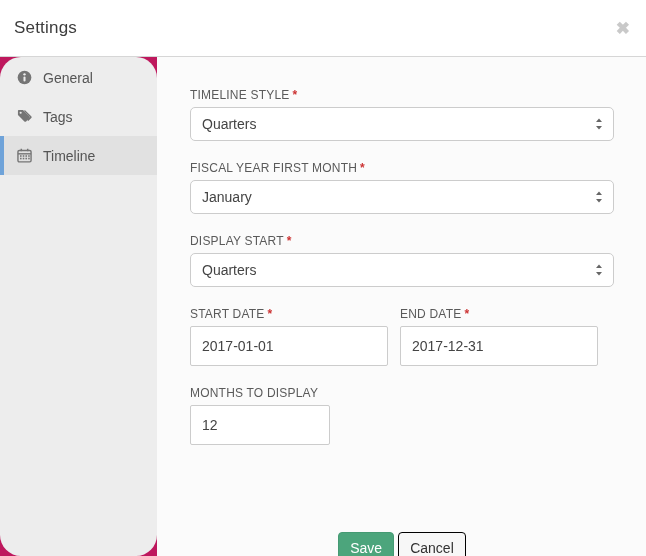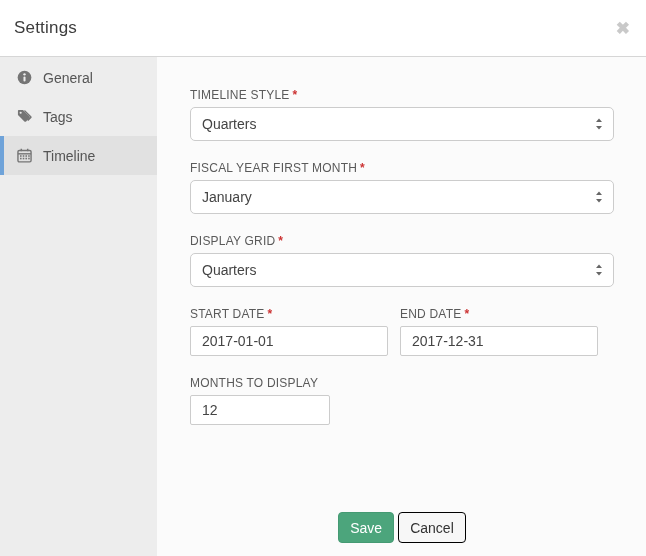--- a/index.html
+++ b/index.html
@@ -10,40 +10,40 @@
   
   .modal-header { height:57px; flex:0 0 57px; background:#fff; border-bottom:1px solid #d6d6d6;
                   display:flex; align-items:center; justify-content:space-between; padding:0 16px 0 14px; }
   .modal-title { font-size:17px; color:#3d3d3d; letter-spacing:.2px; }
   .close-btn { color:#c9c9c9; font-size:17px; font-weight:bold; line-height:1; cursor:pointer; user-select:none; }
 
   
   .modal-body { flex:1; display:flex; min-height:0; }
 
   
-  .sidebar { width:157px; flex:0 0 157px; background:#ededed; padding-top:1px; }
+  .sidebar { width:157px; flex:0 0 157px; background:#ededed; padding-top:1px;border-radius:21px; }
   .side-item { height:39px; display:flex; align-items:center; gap:11px;
                padding-left:13px; border-left:4px solid transparent;
                font-size:14px; color:#555; cursor:pointer; }
   .side-item.active { background:#e1e1e1; border-left-color:#6fa3d9; }
   .side-icon { width:15px; height:15px; display:inline-flex; align-items:center; justify-content:center; flex:0 0 15px; }
 
   
   .content { flex:1; background:#fbfbfb; padding:31px 32px 0 33px; }
   .field-label { font-size:12px; color:#5a5a5a; margin-bottom:5px; line-height:14px; letter-spacing:.2px; }
   .req { color:#c33; margin-left:3px; font-weight:bold; }
 
   .select-wrap { position:relative; margin-bottom:20px; }
   select.form-select { width:100%; height:34px; appearance:none; -webkit-appearance:none; -moz-appearance:none;
                        border:1px solid #ccc; border-radius:5px; background:#fff;
                        padding:0 30px 0 11px; font-size:14px; color:#444;
                        font-family:"Liberation Sans", sans-serif; outline:none; cursor:pointer; }
   .select-arrows { position:absolute; right:11px; top:50%; transform:translateY(-50%); pointer-events:none; line-height:0; }
 
-  .input-text { height:30px; border:1px solid #ccc; border-radius:2px; background:#fff;
+  .input-text { height:40px; border:1px solid #ccc; border-radius:2px; background:#fff;
                 padding:0 11px; font-size:14px; color:#444;
                 font-family:"Liberation Sans", sans-serif; outline:none; }
   .date-row { display:flex; gap:12px; margin-bottom:20px; }
   .date-col .input-text { width:198px; }
   .months-col .input-text { width:140px; }
 
   .footer { margin-top:87px; display:flex; justify-content:center; gap:4px; }
   .btn { height:31px; border-radius:4px; font-size:14px; padding:0 11px; cursor:pointer;
          font-family:"Liberation Sans", sans-serif; }
   .btn-save { background:#4ca57c; border:1px solid #459a73; color:#fff;text-align:right; }
@@ -138,21 +138,21 @@
             <svg width="8" height="13" viewBox="0 0 8 13">
                 <path d="M4 1 L7 4.6 H1 Z" fill="#666"></path>
                 <path d="M4 12 L1 8.4 H7 Z" fill="#666"></path>
               </svg>
           </span>
         </div>
       </div>
 
       <div class="field-group">
         <div class="field-label">
-          <span>DISPLAY GRID</span><span class="req">*</span>
+          <span>DISPLAY START</span><span class="req">*</span>
         </div>
         <div class="select-wrap">
           <select class="form-select">
             <option>Quarters</option>
           </select>
           <span class="select-arrows">
             <svg width="8" height="13" viewBox="0 0 8 13">
                 <path d="M4 1 L7 4.6 H1 Z" fill="#666"></path>
                 <path d="M4 12 L1 8.4 H7 Z" fill="#666"></path>
               </svg>

